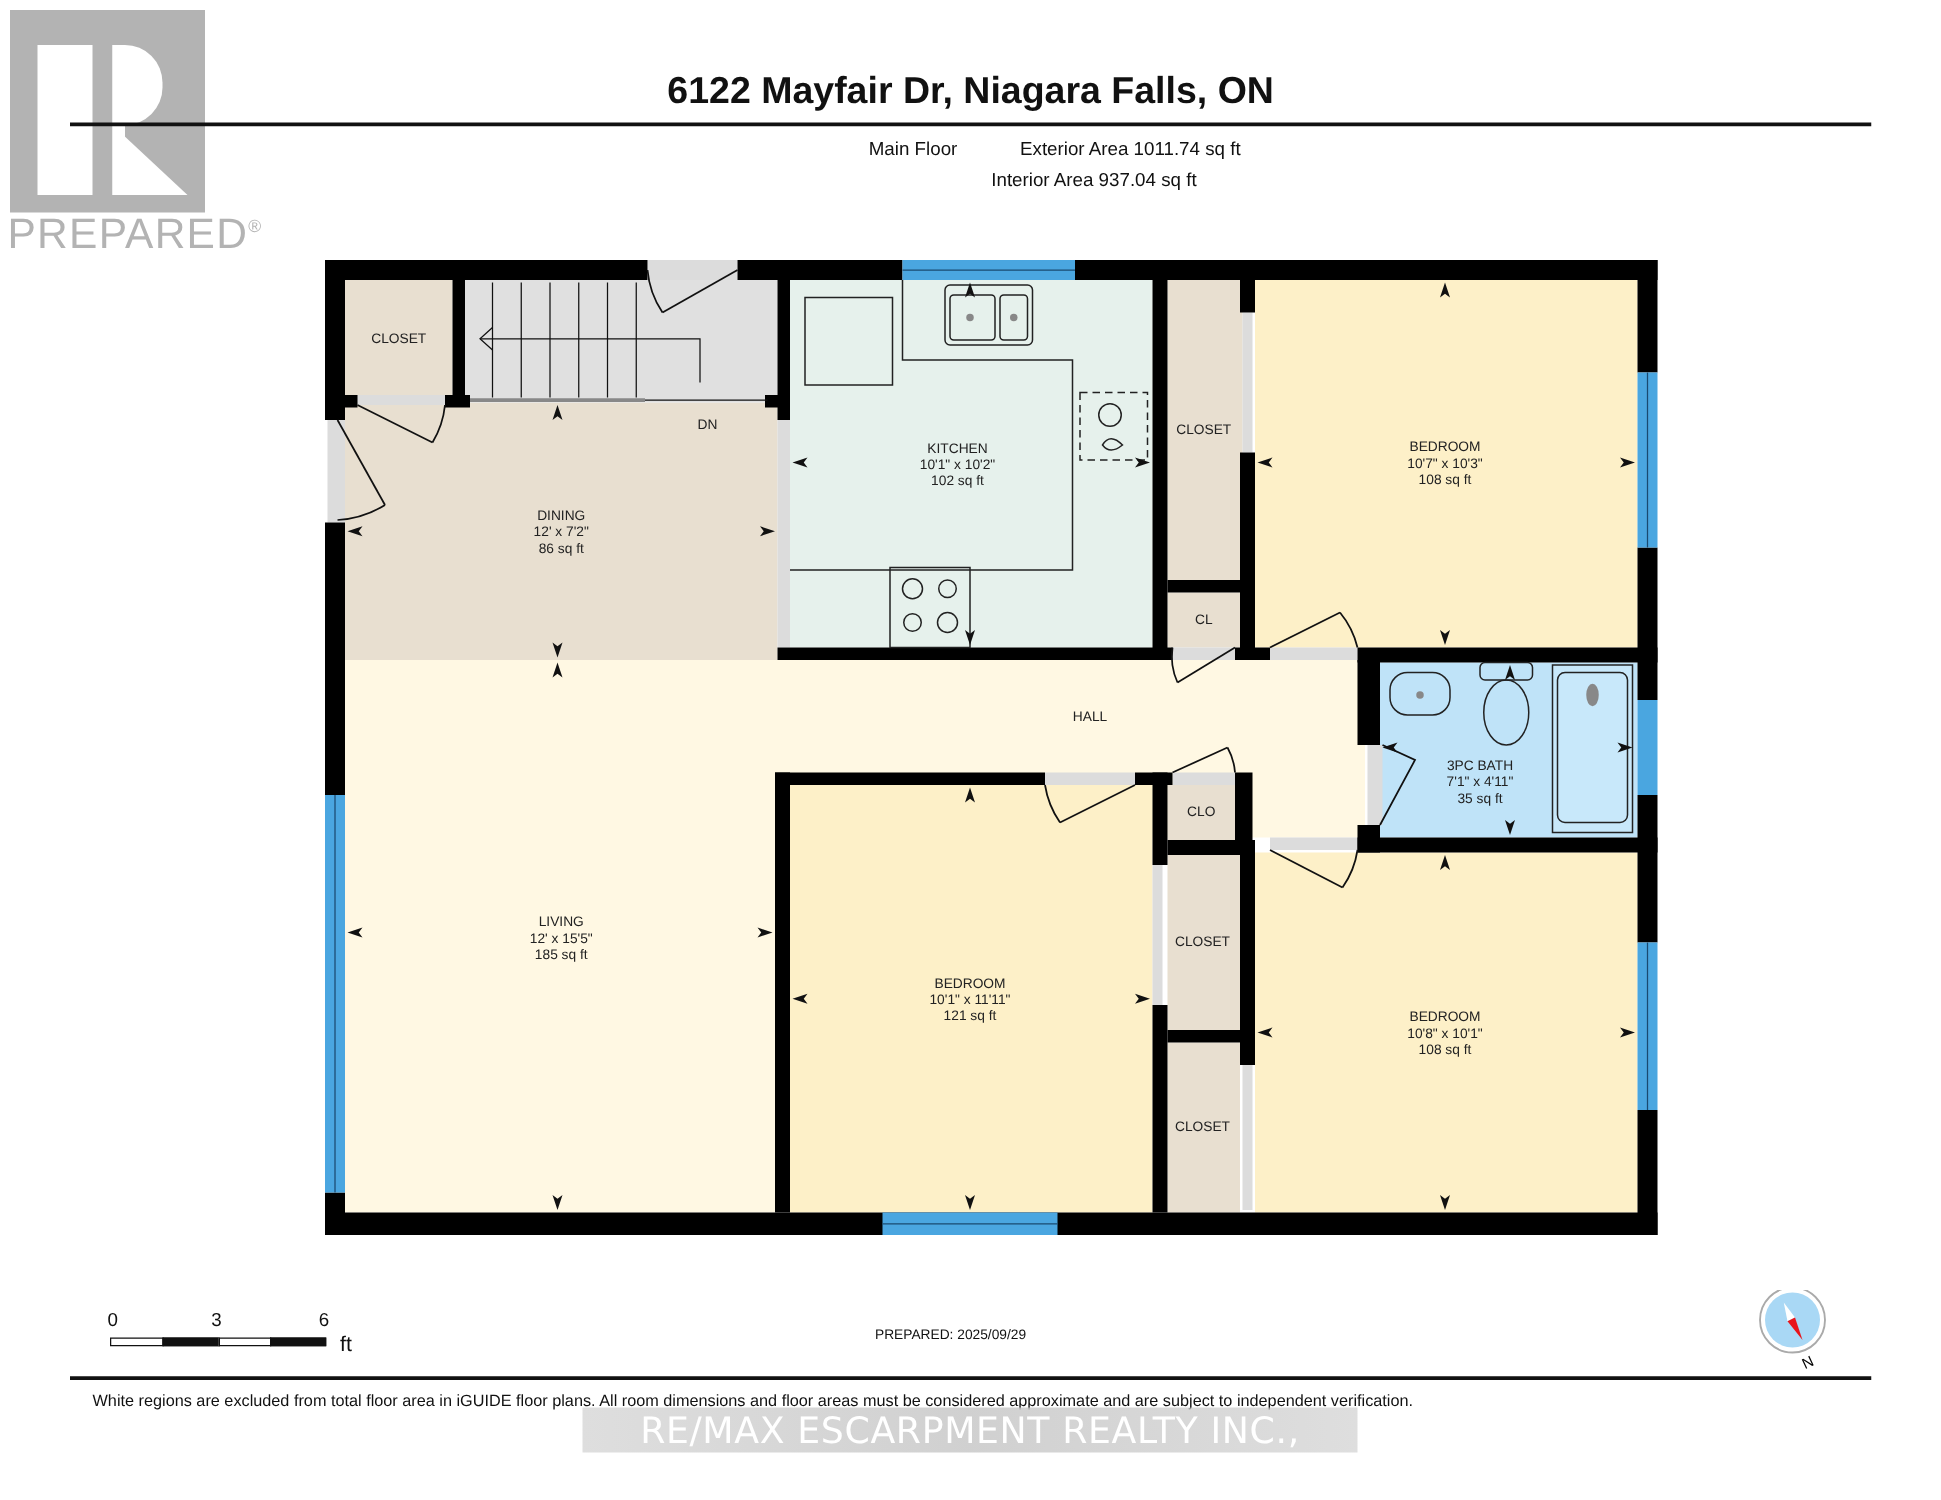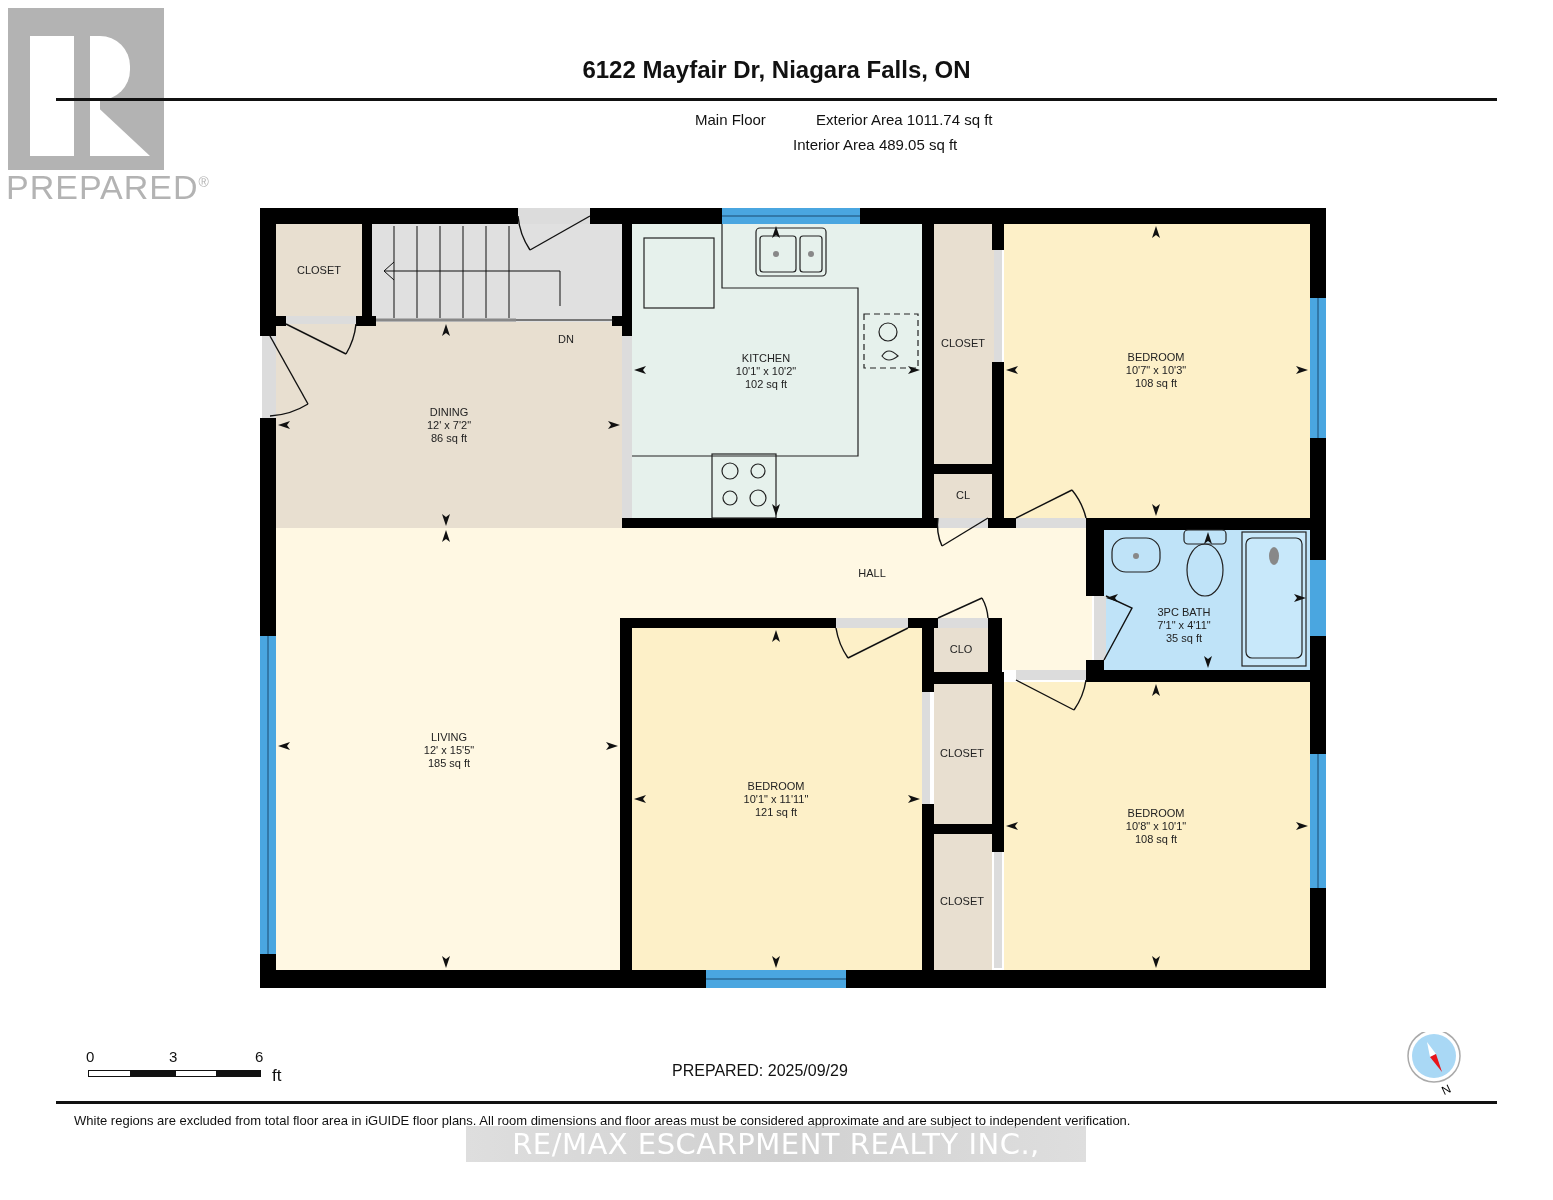--- a/index.html
+++ b/index.html
@@ -5,53 +5,53 @@
   html, body { margin: 0; padding: 0; background: #ffffff; }
   body { width: 1553px; height: 1200px; position: relative; overflow: hidden; font-family: "Liberation Sans", sans-serif; color: #111; }
   .abs { position: absolute; }
   #realtor-logo { left: 8px; top: 8px; width: 156px; height: 162px; background: #b3b3b3; }
   #realtor-logo .r-stem { position: absolute; left: 22px; top: 28px; width: 44px; height: 120px; background: #fff; }
   #realtor-logo .r-bowl { position: absolute; left: 82px; top: 28px; width: 40px; height: 64px; background: #fff; border-radius: 0 30px 30px 0; }
   #realtor-logo .r-leg { position: absolute; left: 82px; top: 92px; width: 0; height: 0; border-left: 60px solid #fff; border-top: 56px solid transparent; }
   #realtor-logo .r-inner { position: absolute; left: 82px; top: 28px; width: 10px; height: 120px; background: #fff; }
   #realtor-text { left: 6px; top: 168px; font-size: 34px; color: #b3b3b3; letter-spacing: 1px; }
   #realtor-text sup { font-size: 14px; }
-  #title { left: 0; width: 1553px; top: 56px; text-align: center; font-size: 24px; font-weight: bold; }
+  #title { left: 0; width: 1553px; top: 56px; text-align: center; font-size: 30px; font-weight: bold; }
   #title-rule { left: 56px; top: 98px; width: 1441px; height: 3px; background: #111; }
   #floor-label { left: 695px; top: 111px; font-size: 15px; font-weight: normal; }
   #ext-area { left: 816px; top: 111px; font-size: 15px; }
   #int-area { left: 793px; top: 136px; font-size: 15px; }
   #plan { left: 0; top: 0; }
   .room-label { font-family: "Liberation Sans", sans-serif; font-size: 11px; fill: #222; text-anchor: middle; }
   #scale { left: 86px; top: 1048px; }
   #scale .tick { position: absolute; top: 0; font-size: 15px; }
   #scale .bar { position: absolute; top: 22px; height: 7px; border: 1px solid #111; box-sizing: border-box; }
   #scale-unit { position: absolute; left: 186px; top: 18px; font-size: 17px; }
-  #prepared { left: 672px; top: 1062px; font-size: 16px; text-align: center; }
+  #prepared { left: 700px; top: 1062px; font-size: 11px; text-align: center; }
   #compass { left: 1406px; top: 1032px; }
   #bottom-rule { left: 56px; top: 1101px; width: 1441px; height: 3px; background: #111; }
   #disclaimer { left: 61px; top: 1113px; font-size: 13px; margin-left: 13px; }
   #brokerage { left: 466px; top: 1126px; width: 620px; height: 36px; font-size: 29px; color: #fff; background: linear-gradient(90deg, rgba(200,200,200,0.6), rgba(200,200,200,0.85) 50%, rgba(200,200,200,0.6)); text-align: center; line-height: 36px; font-family: "DejaVu Sans", sans-serif; letter-spacing: 0.5px; }
 </style>
 </head>
 <body>
 
 <div id="realtor-logo" class="abs">
   <div class="r-stem"></div>
   <div class="r-inner"></div>
   <div class="r-bowl"></div>
   <div class="r-leg"></div>
 </div>
 <div id="realtor-text" class="abs"><span>PREPARED</span><sup>®</sup></div>
 
 <div id="title" class="abs">6122 Mayfair Dr, Niagara Falls, ON</div>
 <div id="title-rule" class="abs"></div>
 <div id="floor-label" class="abs">Main Floor</div>
 <div id="ext-area" class="abs">Exterior Area 1011.74 sq ft</div>
-<div id="int-area" class="abs">Interior Area 489.05 sq ft</div>
+<div id="int-area" class="abs">Interior Area 937.04 sq ft</div>
 
 <svg id="plan" class="abs" width="1553" height="1200">
 
   <rect x="276" y="322" width="346" height="206" fill="#e8dfd0"></rect>
   <rect x="372" y="224" width="250" height="98" fill="#e0e0e0"></rect>
   <rect x="276" y="224" width="86" height="94" fill="#e8dfd0"></rect>
   <rect x="632" y="224" width="290" height="294" fill="#e6f1ec"></rect>
   <rect x="934" y="224" width="60" height="240" fill="#e8dfd0"></rect>
   <rect x="934" y="474" width="60" height="44" fill="#e8dfd0"></rect>
   <rect x="1004" y="224" width="306" height="294" fill="#fdf0c8"></rect>

